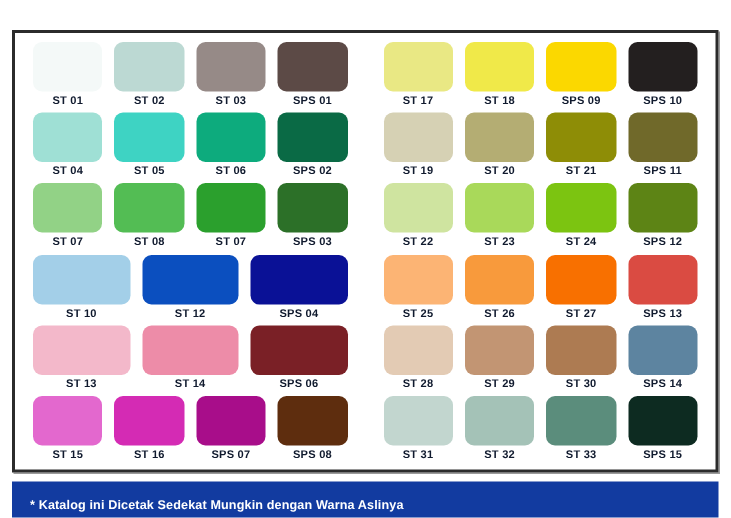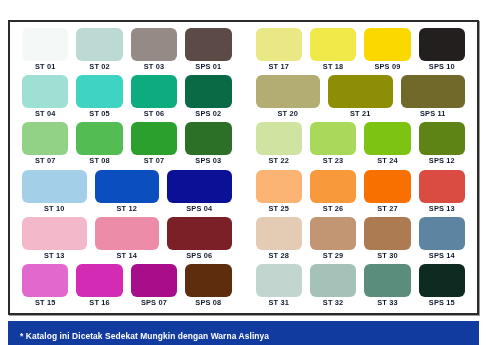--- a/index.html
+++ b/index.html
@@ -163,20 +163,24 @@
               <div class="swatch-label">ST 06</div>
             </div>
             <div class="cell">
               <div class="swatch" style="background: rgb(10, 106, 69);"></div>
               <div class="swatch-label">SPS 02</div>
             </div>
           </div>
           <div class="group-gap"></div>
           <div class="group">
             <div class="cell">
+              <div class="swatch" style="background: rgb(214, 209, 180);"></div>
+              <div class="swatch-label">ST 19</div>
+            </div>
+            <div class="cell">
               <div class="swatch" style="background: rgb(180, 173, 115);"></div>
               <div class="swatch-label">ST 20</div>
             </div>
             <div class="cell">
               <div class="swatch" style="background: rgb(142, 141, 6);"></div>
               <div class="swatch-label">ST 21</div>
             </div>
             <div class="cell">
               <div class="swatch" style="background: rgb(112, 105, 42);"></div>
               <div class="swatch-label">SPS 11</div>

